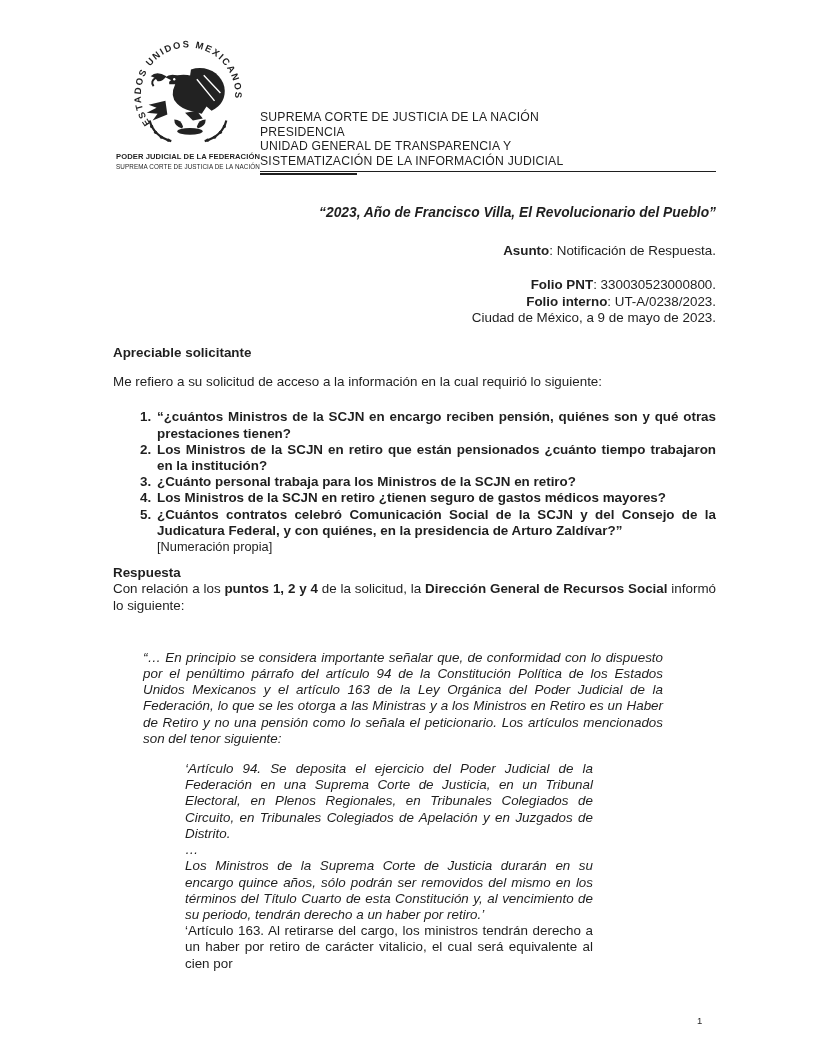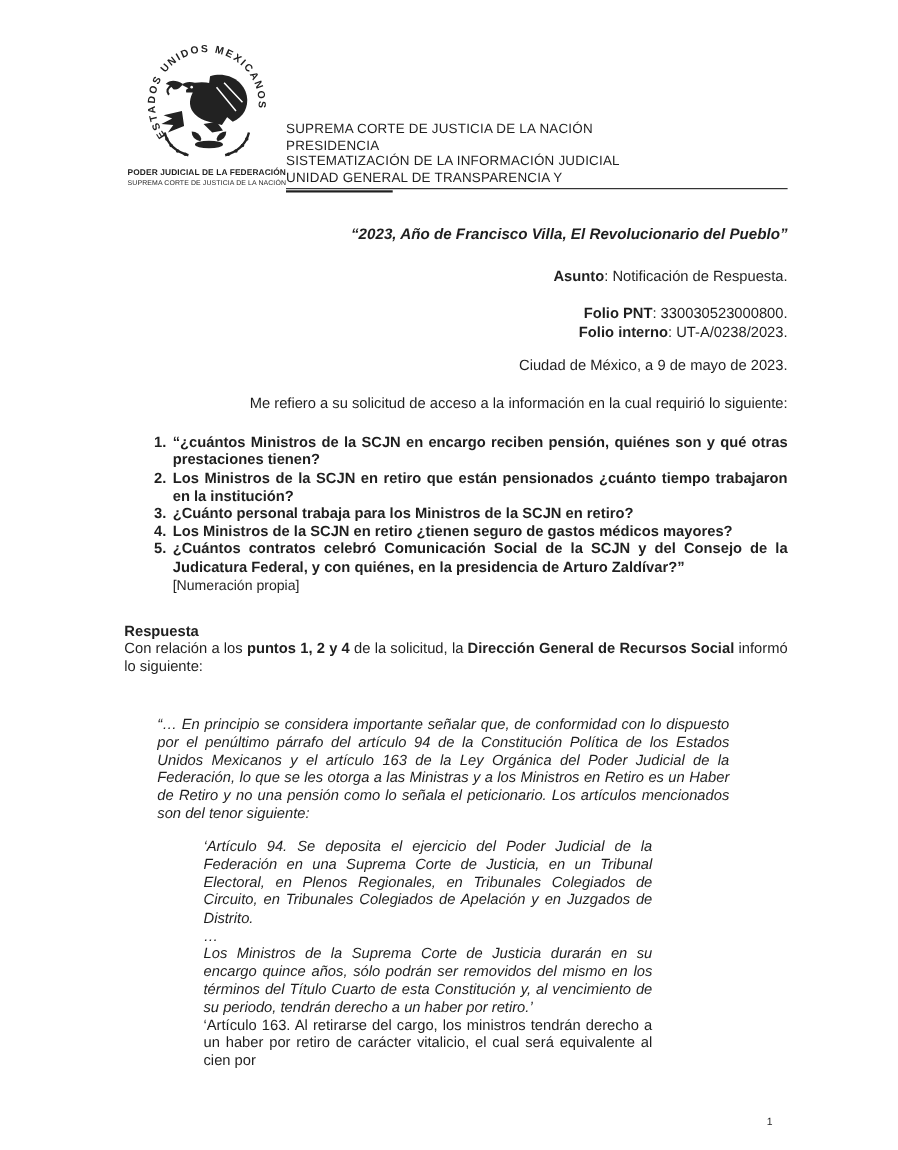--- a/index.html
+++ b/index.html
@@ -23,31 +23,31 @@
   .header-title::after {
     content:""; position:absolute; left:0; top:100%; margin-top:1.5px;
     width:97px; height:2px; background:#1f1f1f;
   }
   
   .content { padding:205px 100px 0 113px; }
   .right { text-align:right; }
   .motto { font-weight:bold; font-style:italic; font-size:13.8px; }
   .asunto { margin-top:22px; }
   .folios { margin-top:18px; }
-  .dateline { margin-top:14px; }
+  .dateline { }
   .lbl { font-weight:bold;text-align:right; }
   .salutation { margin-top:19px; }
   .sal-1 { font-weight:bold; }
-  .intro { margin-top:13px;text-align:right; }
+  .intro { margin-top:13px; }
   .req-list { margin-top:19px; font-weight:bold; }
   .req-item { display:flex; }
   .req-num { flex:0 0 auto; width:17px; margin-left:27px; }
   .req-text { flex:1; text-align:justify; }
   .req-note { margin-left:44px; font-weight:normal; font-size:12.8px; }
-  .resp-heading { margin-top:26px; font-weight:bold; }
+  .resp-heading { margin-top:10px; font-weight:bold; }
   .resp-intro { text-align:justify; }
   .b { font-weight:bold; }
   .quote1 { margin-top:36px; margin-left:30px; width:520px; font-style:italic; text-align:justify; }
   .quote2 { margin-top:14px; margin-left:72px; width:408px; font-style:italic; text-align:justify; }
   .quote3 { margin-left:72px; width:408px; text-align:justify; }
   .pageno { position:absolute; left:697px; top:1013px; font-size:9.5px; }
 </style>
 </head>
 <body>
 
@@ -92,38 +92,39 @@
         <circle cx="47" cy="44" r="1.2" fill="#ffffff"></circle>
       </g>
     </svg>
     <div class="org1">PODER JUDICIAL DE LA FEDERACIÓN</div>
     <div class="org2">SUPREMA CORTE DE JUSTICIA DE LA NACIÓN</div>
   </div>
 
   <div class="header-title">
     <div>SUPREMA CORTE DE JUSTICIA DE LA NACIÓN</div>
     <div>PRESIDENCIA</div>
+    <div>UNIDAD GENERAL DE TRANSPARENCIA Y</div>
     <div>SISTEMATIZACIÓN DE LA INFORMACIÓN JUDICIAL</div>
-    <div>UNIDAD GENERAL DE TRANSPARENCIA Y</div>
   </div>
 
   <div class="content">
 
     <div class="motto right">“2023, Año de Francisco Villa, El Revolucionario del Pueblo”</div>
 
     <div class="asunto right"><span class="lbl">Asunto</span><span>: Notificación de Respuesta.</span></div>
 
     <div class="folios">
       <div class="right"><span class="lbl">Folio PNT</span><span>: 330030523000800.</span></div>
       <div class="right"><span class="lbl">Folio interno</span><span>: UT-A/0238/2023.</span></div>
     </div>
 
     <div class="dateline right">Ciudad de México, a 9 de mayo de 2023.</div>
 
     <div class="salutation">
+      <div class="sal-1">Apreciable solicitante</div>
     </div>
 
     <div class="intro">Me refiero a su solicitud de acceso a la información en la cual requirió lo siguiente:</div>
 
     <div class="req-list">
       <div class="req-item">
         <span class="req-num">1.</span>
         <span class="req-text">“¿cuántos Ministros de la SCJN en encargo reciben pensión, quiénes son y qué otras prestaciones tienen?</span>
       </div>
       <div class="req-item">

